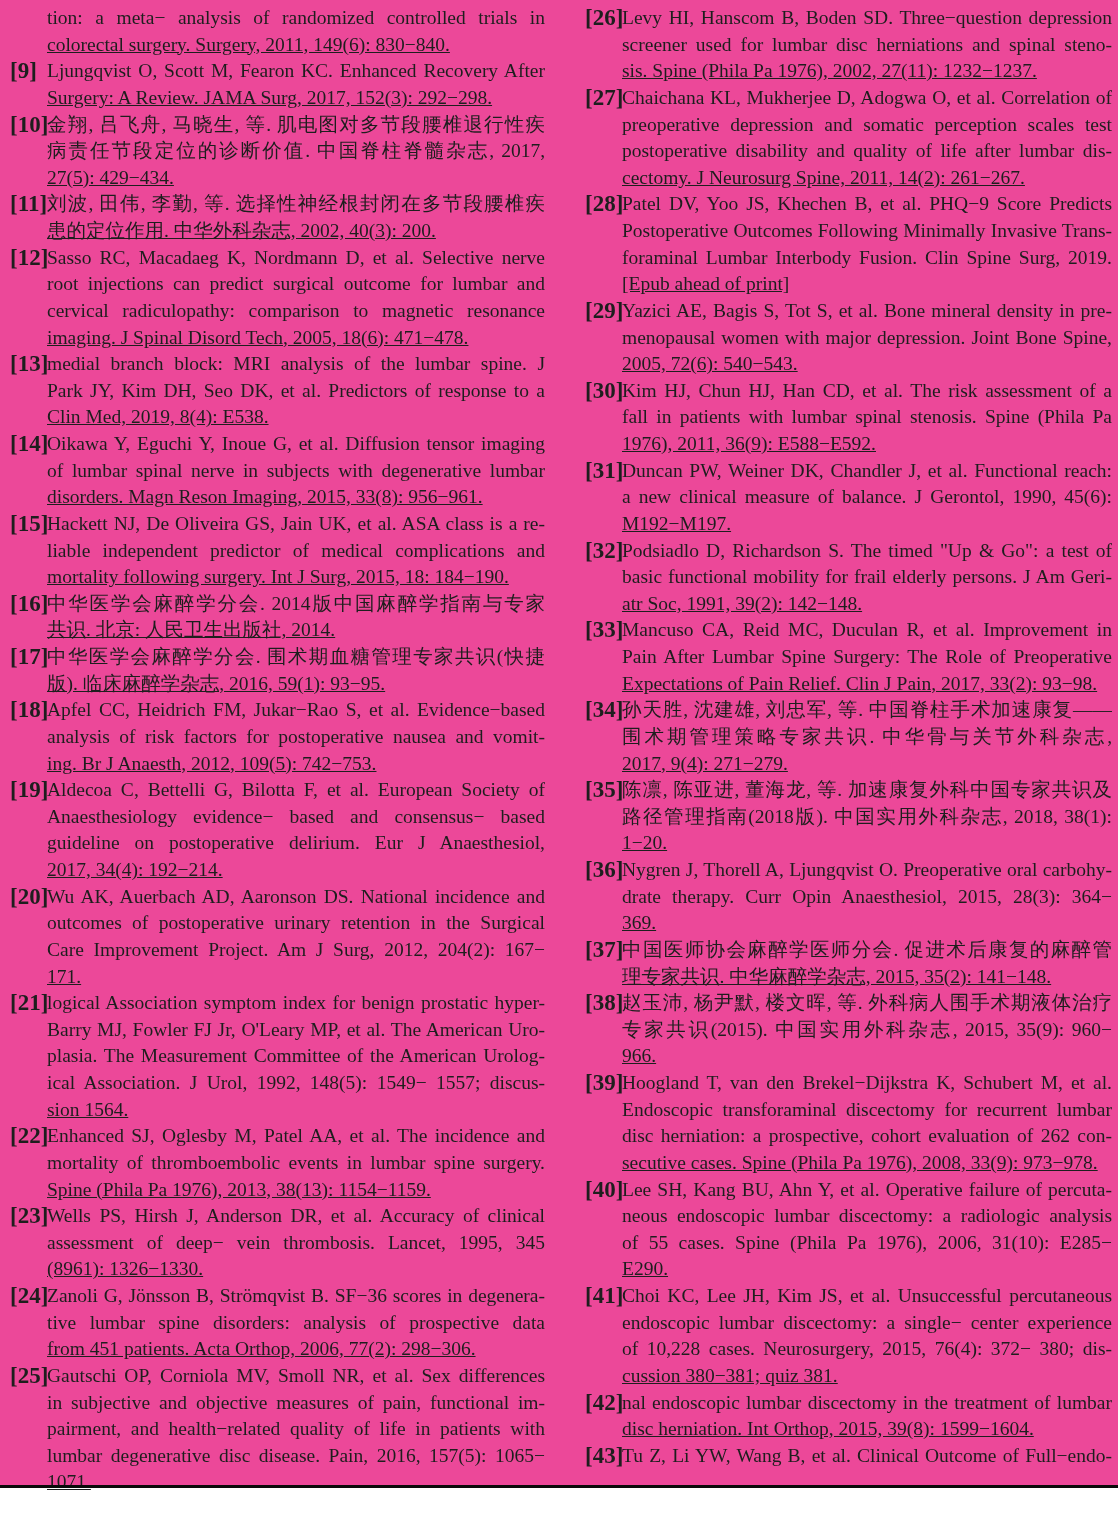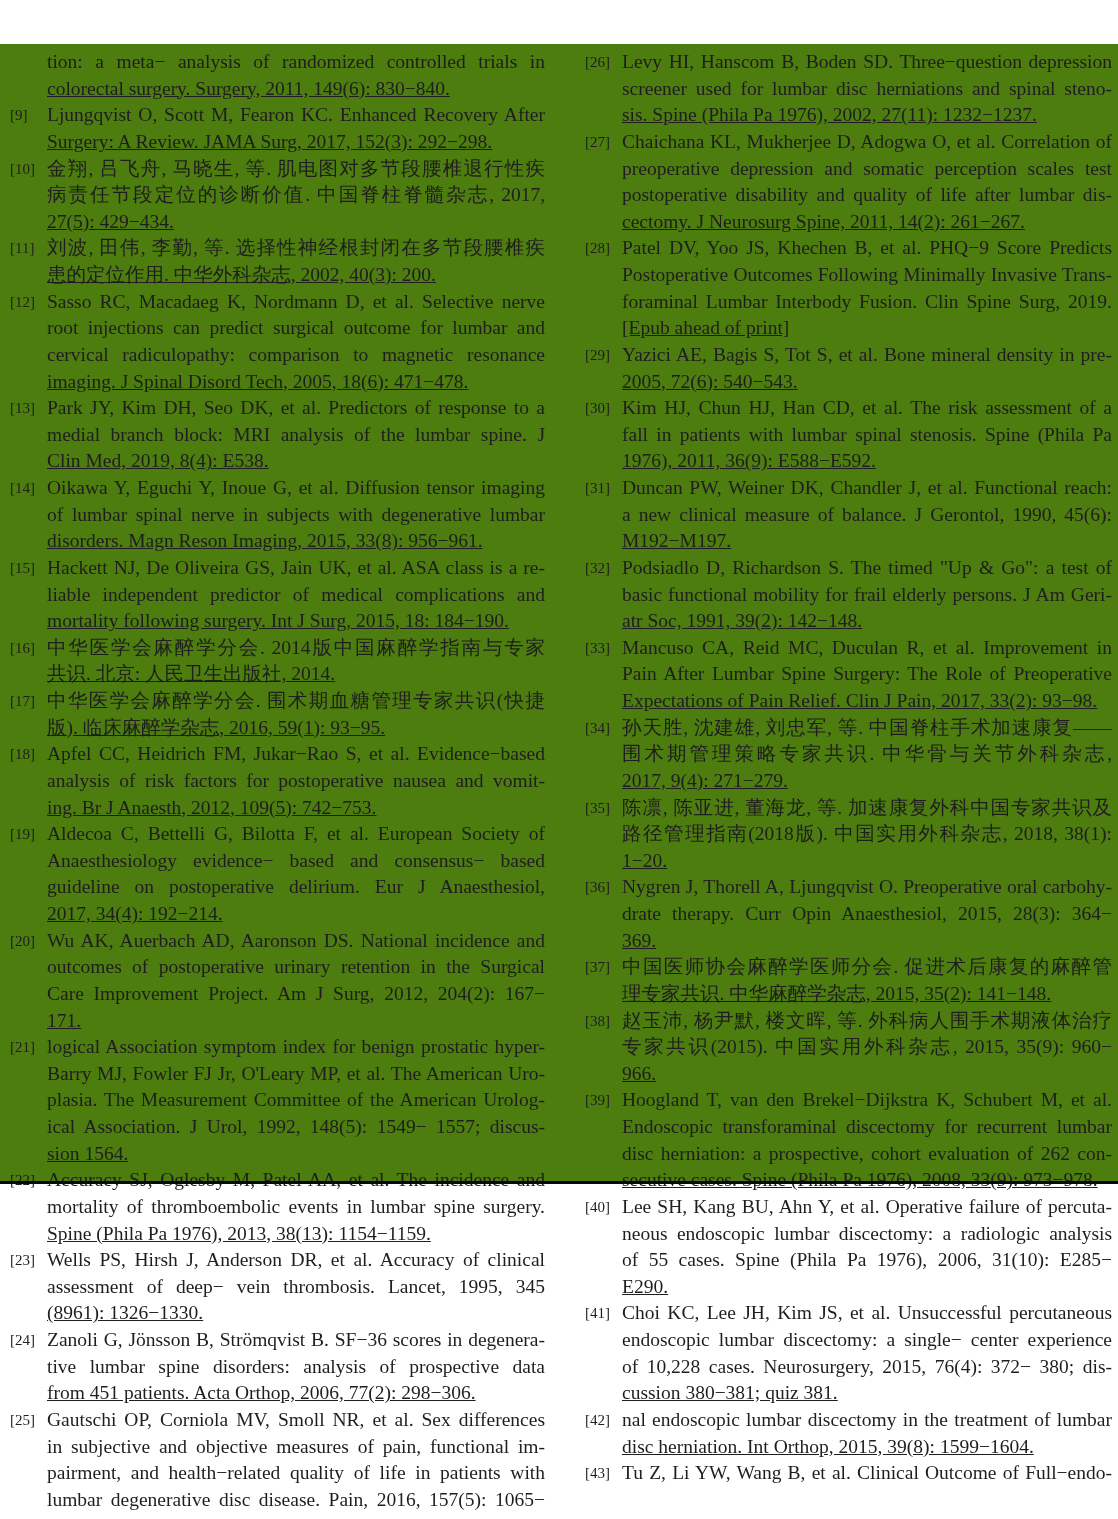--- a/index.html
+++ b/index.html
@@ -5,42 +5,42 @@
   * { margin: 0; padding: 0; box-sizing: border-box; }
   html, body {
     width: 1118px; height: 1519px;
     background: #ffffff;
     font-family: "Liberation Serif", "DejaVu Serif", serif;
     color: #1e1e1e;
     overflow: hidden;
   }
   .page {
     position: relative;
-    width: 1118px; height: 1140px;
-    background: #4d7c0f;
-    margin-top: 44px;
+    width: 1118px; height: 1488px;
+    background: #ec4899;
   }
   .cols {
     position: absolute;
     top: 5px; left: 10px;
     display: flex;
     gap: 40px;
   }
   .col { width: 535px; }
   .col.right { width: 527px; }
   .ref {
     position: relative;
     padding-left: 37px;
   }
   .ref .label {
     position: absolute;
     left: 0; top: 0;
-    font-size: 15px;
+    font-size: 23px;
     line-height: 26.64px;
     white-space: nowrap;
+    font-weight: bold;
   }
   .ln {
     font-size: 19.5px;
     line-height: 26.64px;
     max-height: 26.64px;
     overflow: hidden;
     text-align: justify;
     text-align-last: justify;
   }
   .ln.last { text-align-last: left; text-decoration: underline; }
@@ -79,22 +79,22 @@
         </div>
         <div class="ref">
           <span class="label">[12]</span>
           <div class="ln">Sasso RC, Macadaeg K, Nordmann D, et al. Selective nerve</div>
           <div class="ln">root injections can predict surgical outcome for lumbar and</div>
           <div class="ln">cervical radiculopathy: comparison to magnetic resonance</div>
           <div class="ln last">imaging. J Spinal Disord Tech, 2005, 18(6): 471−478.</div>
         </div>
         <div class="ref">
           <span class="label">[13]</span>
+          <div class="ln">medial branch block: MRI analysis of the lumbar spine. J</div>
           <div class="ln">Park JY, Kim DH, Seo DK, et al. Predictors of response to a</div>
-          <div class="ln">medial branch block: MRI analysis of the lumbar spine. J</div>
           <div class="ln last">Clin Med, 2019, 8(4): E538.</div>
         </div>
         <div class="ref">
           <span class="label">[14]</span>
           <div class="ln">Oikawa Y, Eguchi Y, Inoue G, et al. Diffusion tensor imaging</div>
           <div class="ln">of lumbar spinal nerve in subjects with degenerative lumbar</div>
           <div class="ln last">disorders. Magn Reson Imaging, 2015, 33(8): 956−961.</div>
         </div>
         <div class="ref">
           <span class="label">[15]</span>
@@ -135,21 +135,21 @@
         <div class="ref">
           <span class="label">[21]</span>
           <div class="ln">logical Association symptom index for benign prostatic hyper-</div>
           <div class="ln">Barry MJ, Fowler FJ Jr, O'Leary MP, et al. The American Uro-</div>
           <div class="ln">plasia. The Measurement Committee of the American Urolog-</div>
           <div class="ln">ical Association. J Urol, 1992, 148(5): 1549− 1557; discus-</div>
           <div class="ln last">sion 1564.</div>
         </div>
         <div class="ref">
           <span class="label">[22]</span>
-          <div class="ln">Accuracy SJ, Oglesby M, Patel AA, et al. The incidence and</div>
+          <div class="ln">Enhanced SJ, Oglesby M, Patel AA, et al. The incidence and</div>
           <div class="ln">mortality of thromboembolic events in lumbar spine surgery.</div>
           <div class="ln last">Spine (Phila Pa 1976), 2013, 38(13): 1154−1159.</div>
         </div>
         <div class="ref">
           <span class="label">[23]</span>
           <div class="ln">Wells PS, Hirsh J, Anderson DR, et al. Accuracy of clinical</div>
           <div class="ln">assessment of deep− vein thrombosis. Lancet, 1995, 345</div>
           <div class="ln last">(8961): 1326−1330.</div>
         </div>
         <div class="ref">
@@ -184,20 +184,21 @@
         <div class="ref">
           <span class="label">[28]</span>
           <div class="ln">Patel DV, Yoo JS, Khechen B, et al. PHQ−9 Score Predicts</div>
           <div class="ln">Postoperative Outcomes Following Minimally Invasive Trans-</div>
           <div class="ln">foraminal Lumbar Interbody Fusion. Clin Spine Surg, 2019.</div>
           <div class="ln last">[Epub ahead of print]</div>
         </div>
         <div class="ref">
           <span class="label">[29]</span>
           <div class="ln">Yazici AE, Bagis S, Tot S, et al. Bone mineral density in pre-</div>
+          <div class="ln">menopausal women with major depression. Joint Bone Spine,</div>
           <div class="ln last">2005, 72(6): 540−543.</div>
         </div>
         <div class="ref">
           <span class="label">[30]</span>
           <div class="ln">Kim HJ, Chun HJ, Han CD, et al. The risk assessment of a</div>
           <div class="ln">fall in patients with lumbar spinal stenosis. Spine (Phila Pa</div>
           <div class="ln last">1976), 2011, 36(9): E588−E592.</div>
         </div>
         <div class="ref">
           <span class="label">[31]</span>

